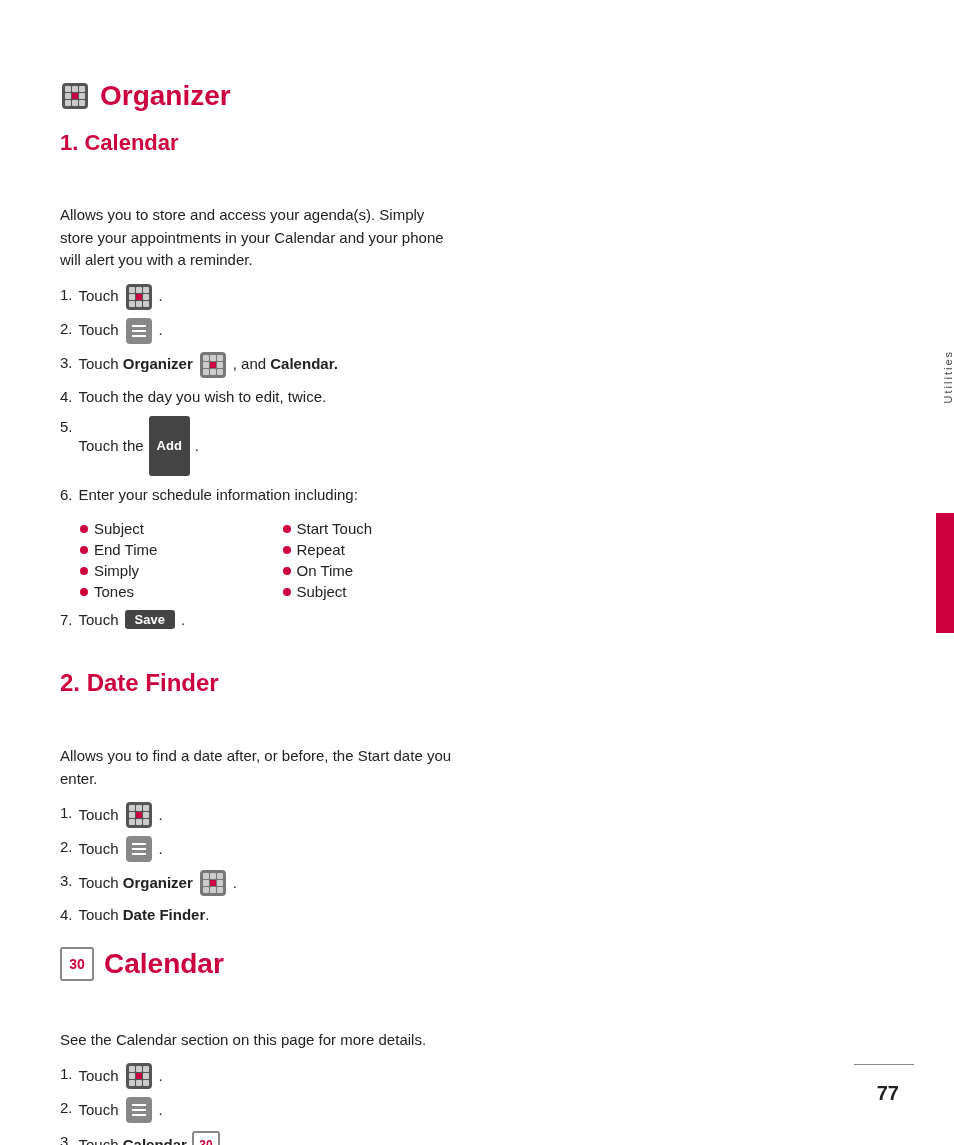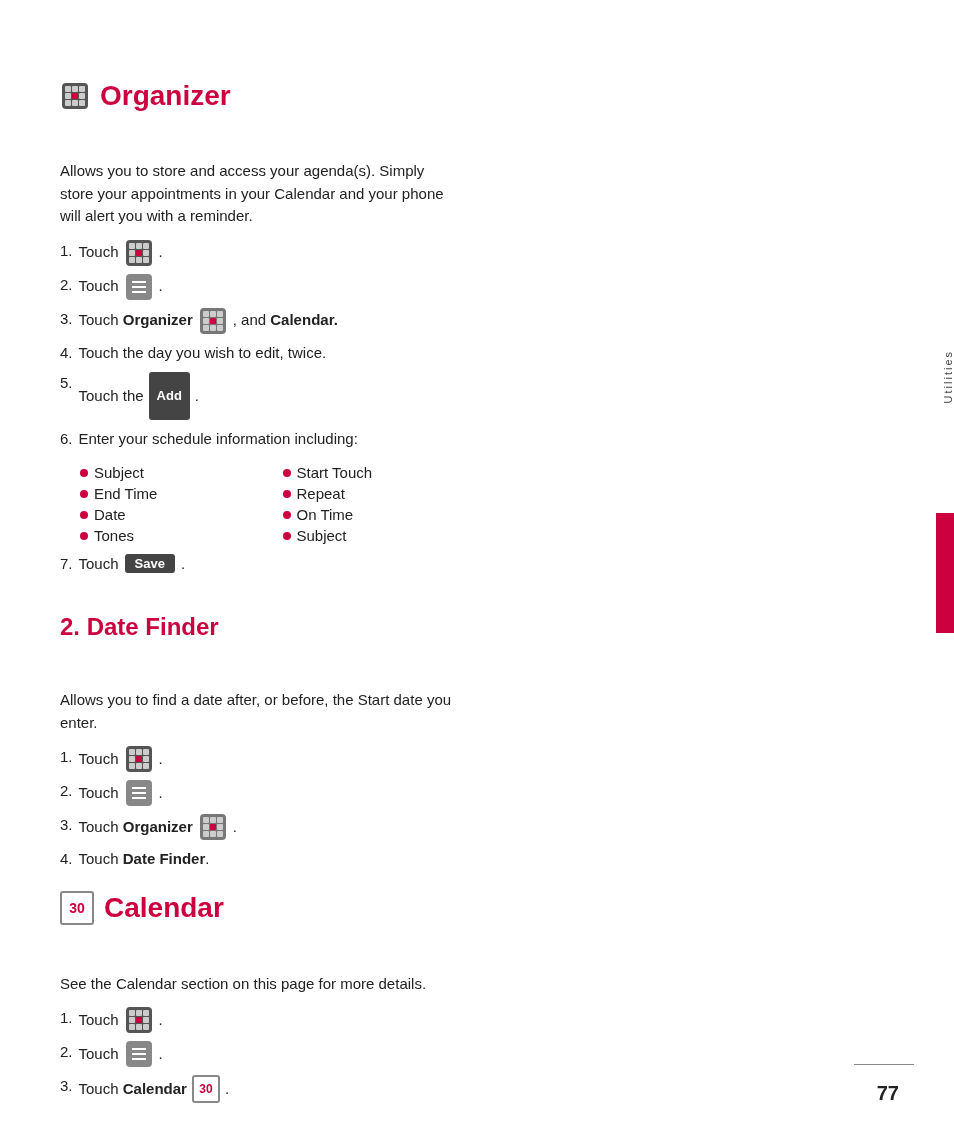--- a/index.html
+++ b/index.html
@@ -171,21 +171,21 @@
     .bold {
       font-weight: bold;
     }
 
     .add-btn {
       display: inline-block;
       background: #444;
       color: #fff;
       font-size: 13px;
       font-weight: bold;
-      padding: 14px 8px;
+      padding: 20px 8px;
       border-radius: 3px;
       vertical-align: middle;
     }
 
     .save-btn {
       display: inline-block;
       background: #444;
       color: #fff;
       font-size: 13px;
       font-weight: bold;
@@ -284,20 +284,21 @@
           <div class="icon-apps-dot" style="background:#cc003e;"></div>
           <div class="icon-apps-dot"></div>
           <div class="icon-apps-dot"></div>
           <div class="icon-apps-dot"></div>
           <div class="icon-apps-dot"></div>
         </div>
       </div>
       <h1>Organizer</h1>
     </div>
 
+    <h2 class="section-subtitle">1. Calendar</h2>
 
     <p>Allows you to store and access your agenda(s). Simply store your appointments in your Calendar and your phone will alert you with a reminder.</p>
 
     <ul class="step-list">
 
       <li>
         <span class="step-num">1.</span>
         <span class="step-content">
           <span>Touch</span>
           <span class="icon-apps inline-icon">
@@ -389,21 +390,21 @@
       <div class="bullet-item">
         <div class="bullet-dot"></div>
         <span>End Time</span>
       </div>
       <div class="bullet-item">
         <div class="bullet-dot"></div>
         <span>Repeat</span>
       </div>
       <div class="bullet-item">
         <div class="bullet-dot"></div>
-        <span>Date</span>
+        <span>Simply</span>
       </div>
       <div class="bullet-item">
         <div class="bullet-dot"></div>
         <span>On Time</span>
       </div>
       <div class="bullet-item">
         <div class="bullet-dot"></div>
         <span>Tones</span>
       </div>
       <div class="bullet-item">

